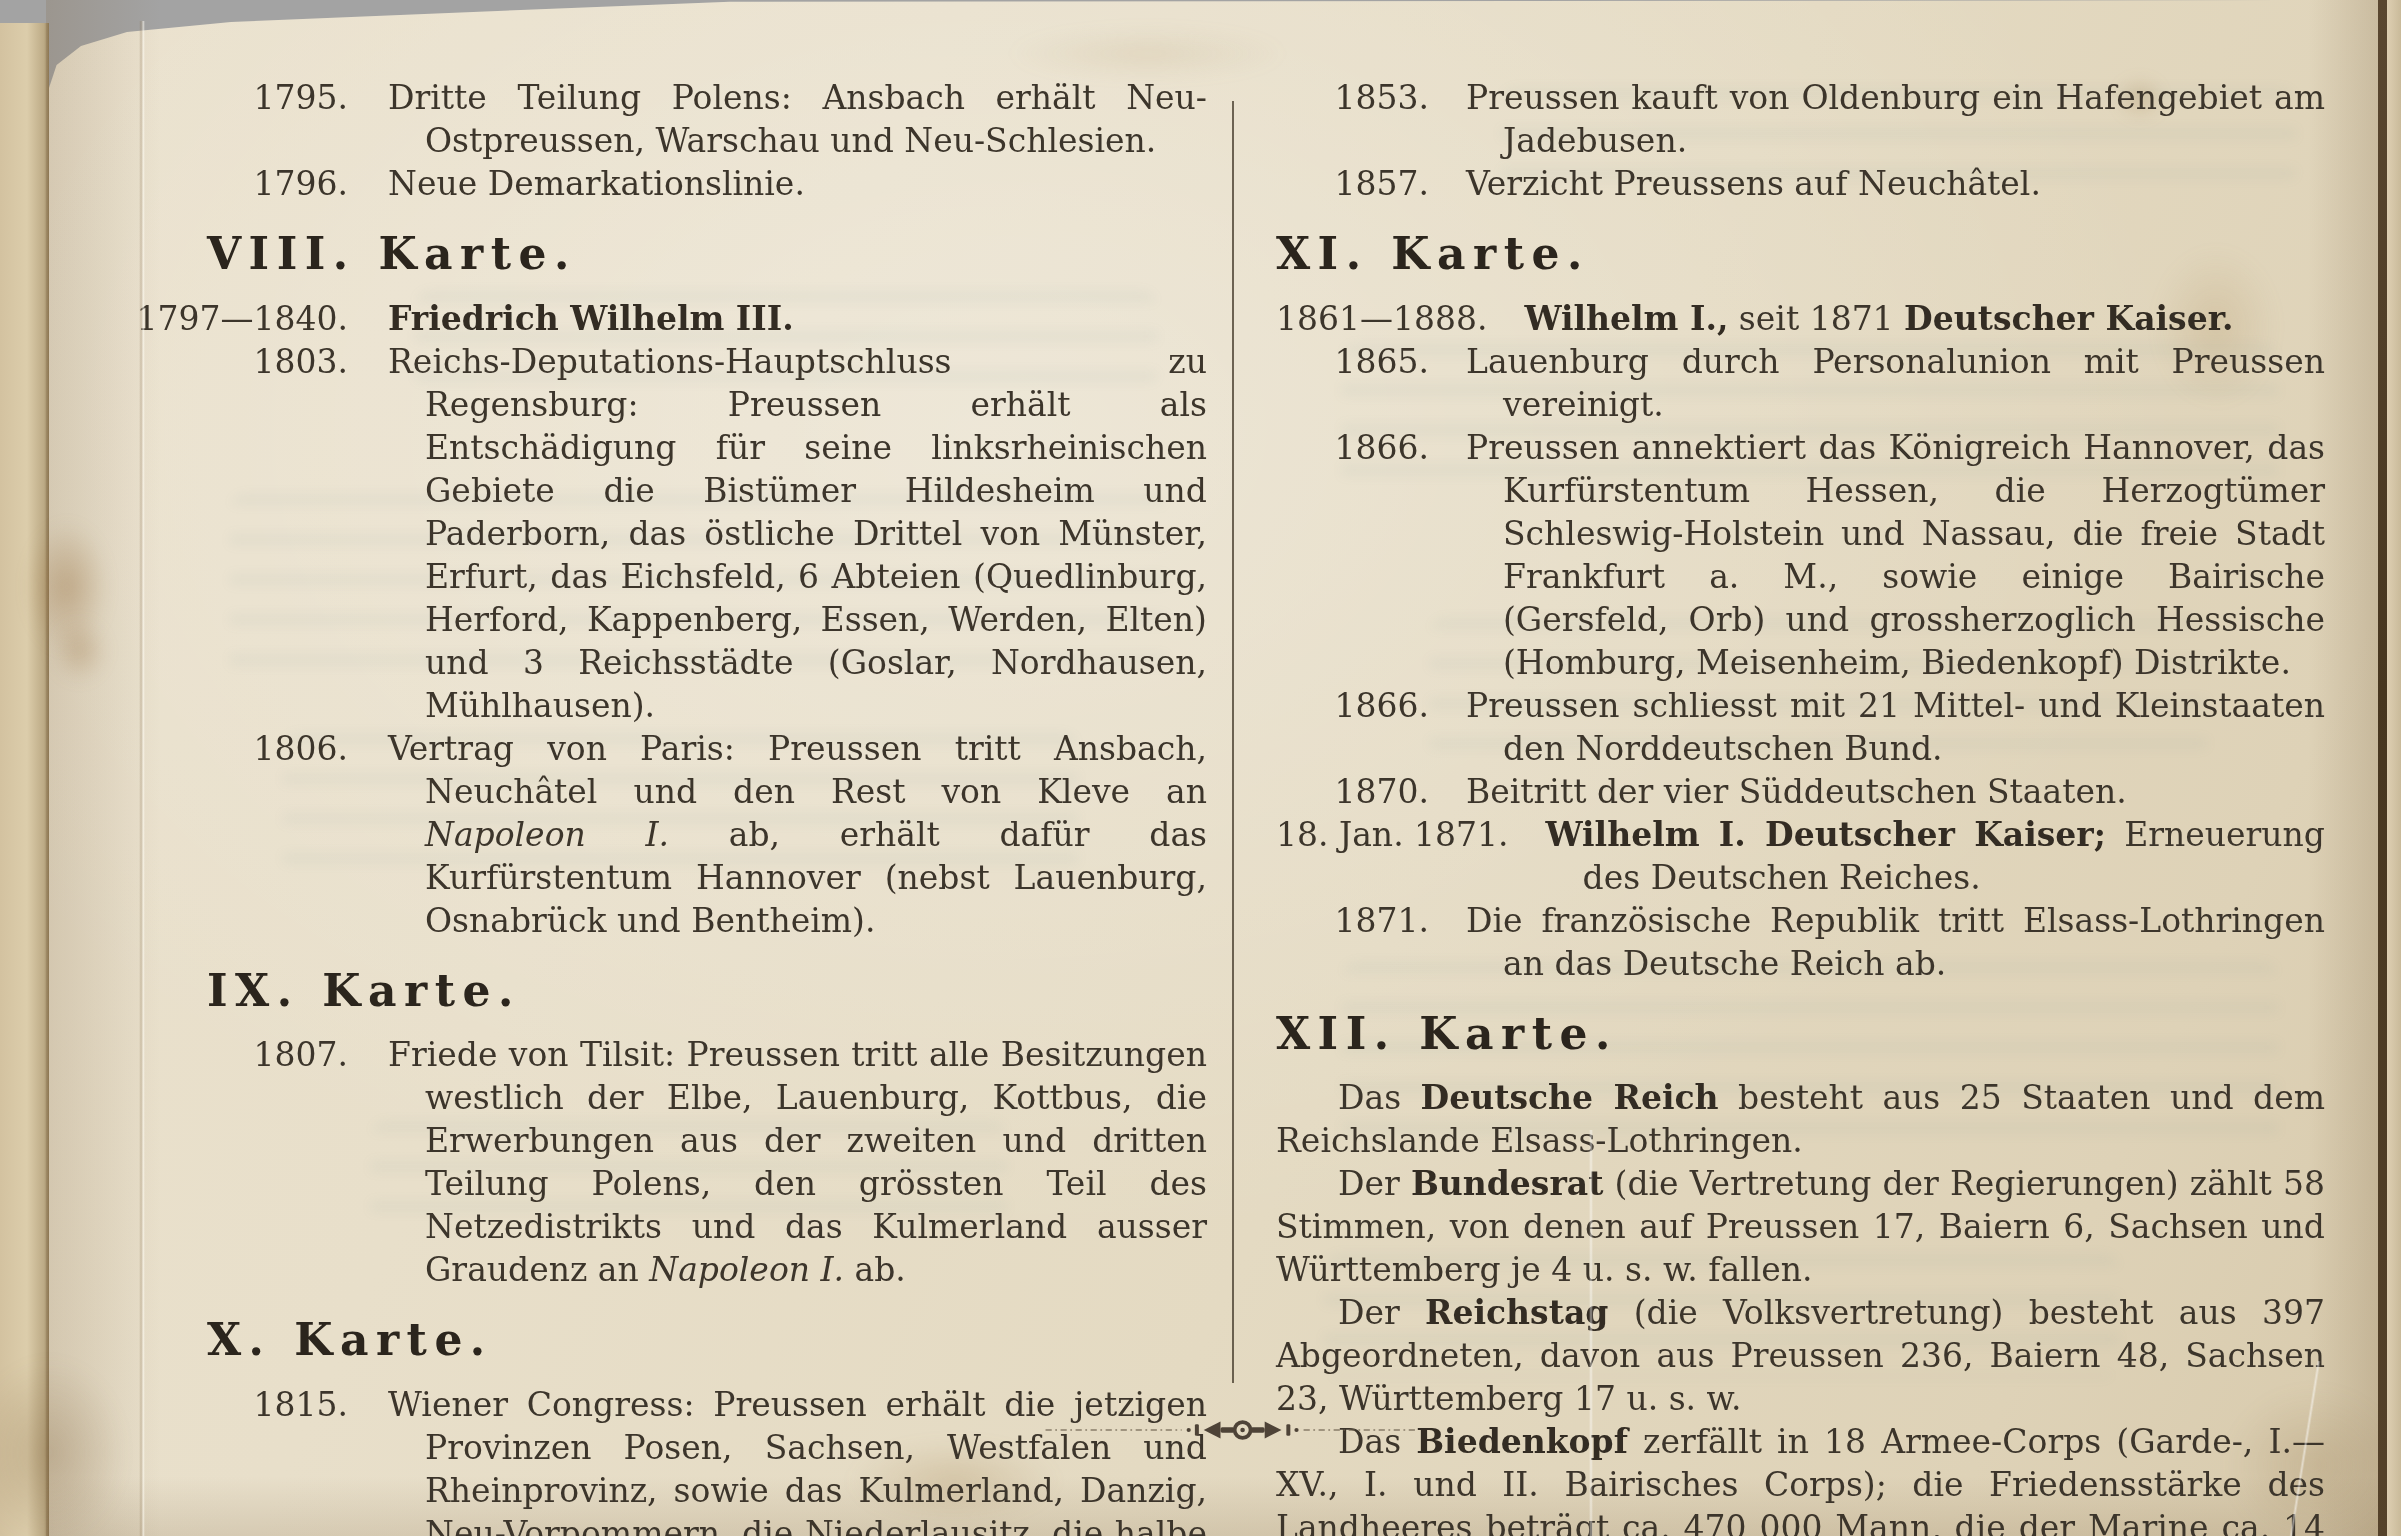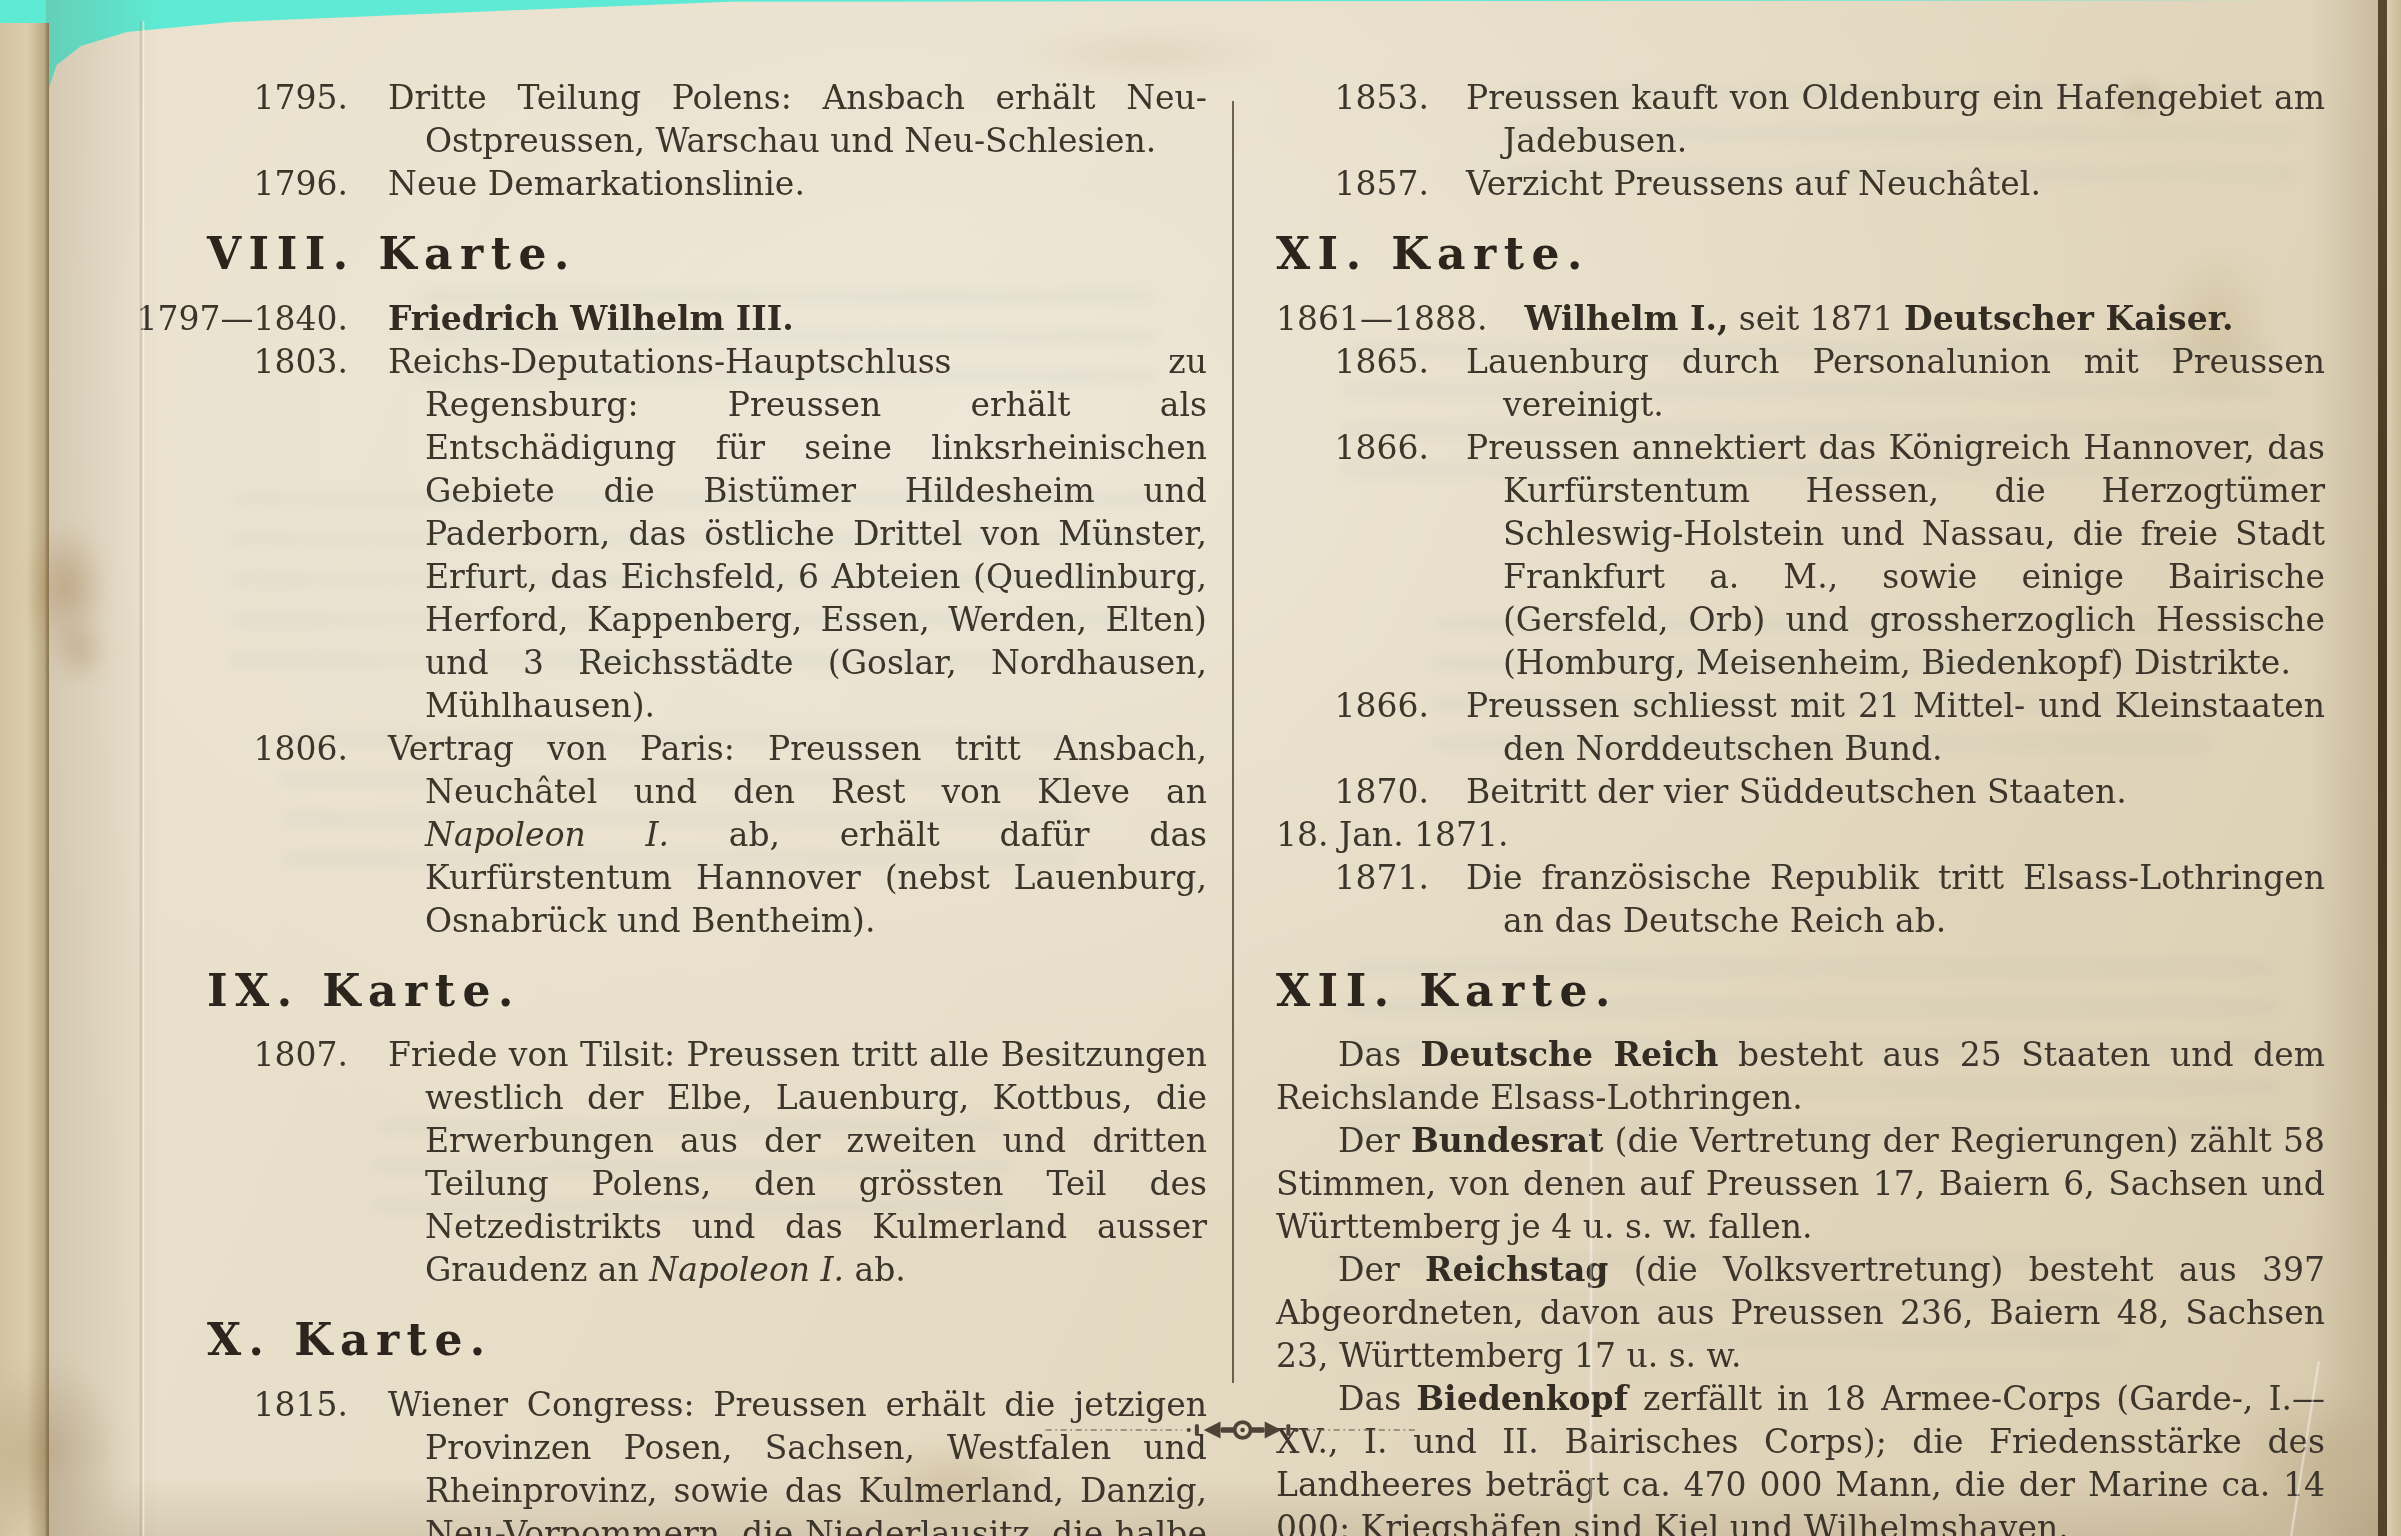--- a/index.html
+++ b/index.html
@@ -1,18 +1,18 @@
 <!DOCTYPE html>
 <html style="font-size:14px"><head>
 <meta charset="utf-8">
 <style>
   html,body{margin:0;padding:0;background:#f6f4ef;}
   .stage{
     position:relative;width:2401px;height:1536px;overflow:hidden;
-    background:#5eead4;
+    background:#a3a3a3;
     font-family:"DejaVu Serif","Liberation Serif",serif;
     color:#3c352b;font-size:33px;line-height:43px;
   }
   
   .under-page{
     position:absolute;left:0;top:23px;width:49px;height:1513px;
     background:linear-gradient(90deg,#d3c2a0 0%,#dccdab 55%,#bcaa85 90%,#8f7b57 100%);
   }
   
   .page{
@@ -180,20 +180,21 @@
       <div class="entry">
         <div class="year">
           <span>1870.</span>
         </div>
         <div class="etext"><span>Beitritt der vier Süddeutschen Staaten.</span></div>
       </div>
       <div class="entry">
         <div class="year">
           <span>18. Jan. 1871.</span>
         </div>
+        <div class="etext"><span class="seg-b">Wilhelm I. Deutscher Kaiser;</span><span> Erneuerung des Deutschen Reiches.</span></div>
       </div>
       <div class="entry">
         <div class="year">
           <span>1871.</span>
         </div>
         <div class="etext"><span>Die französische Republik tritt Elsass-Lothringen an das Deutsche Reich ab.</span></div>
       </div>
       <div class="karte-heading">XII. Karte.</div>
       <div class="para"><span>Das </span><span class="seg-b">Deutsche Reich</span><span> besteht aus 25 Staaten und dem Reichslande Elsass-Lothringen.</span></div>
       <div class="para"><span>Der </span><span class="seg-b">Bundesrat</span><span> (die Vertretung der Regierungen) zählt 58 Stimmen, von denen auf Preussen 17, Baiern 6, Sachsen und Württemberg je 4 u. s. w. fallen.</span></div>

